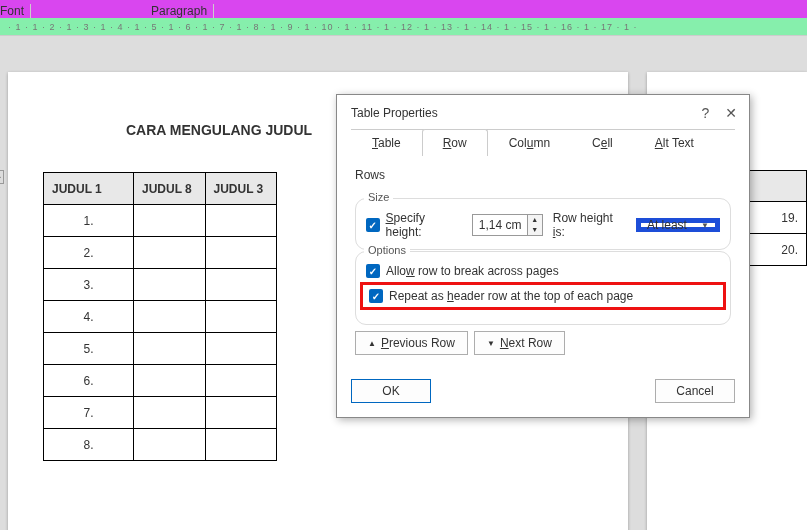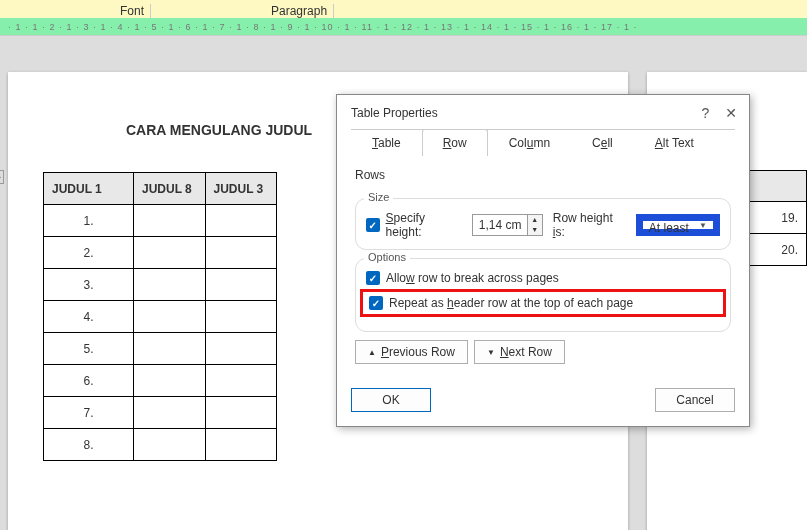--- a/index.html
+++ b/index.html
@@ -1,17 +1,17 @@
 <!DOCTYPE html>
 <html><head>
 <meta charset="utf-8">
 <style>
 *{box-sizing:border-box;margin:0;padding:0;font-family:"Segoe UI",Tahoma,sans-serif;font-size:12px;color:#333}
 body{background:#f0f0f0;width:807px;height:530px;overflow:hidden;position:relative}
-.ribbon{background:#fef9c3;height:18px;display:flex;align-items:end;gap:120px;padding-left:120px;color:#888;font-size:10px}
+.ribbon{background:#d946ef;height:18px;display:flex;align-items:end;gap:120px;color:#888;font-size:10px}
 .ribbon span{border-right:1px solid #ccc;padding-right:6px}
 .ruler{background:#86efac;height:18px;border-bottom:1px solid #ccc;font-size:9px;color:#777;padding-left:8px;display:flex;align-items:center;gap:2px;letter-spacing:1px}
 .doc-area{position:relative;background:#ddd;height:494px;padding-top:40px}
 .page{position:absolute;background:#fff;box-shadow:0 1px 3px rgba(0,0,0,.3)}
 .page1{left:8px;top:36px;width:620px;height:470px;padding:50px 30px 20px 30px}
 .page2{right:0;top:36px;width:160px;height:470px;padding:50px 0 20px 8px}
 .doc-title{font-weight:700;font-size:14px;text-align:left;margin-bottom:34px;padding-left:88px}
 .anchor{position:absolute;left:-18px;top:98px;width:14px;height:14px;border:1px solid #999;display:flex;align-items:center;justify-content:center;font-size:10px;color:#777}
 .tbl{border-collapse:collapse;width:234px;margin-left:5px}
 .tbl th,.tbl td{border:1px solid #000;padding:6px 8px;font-size:12px;text-align:left;height:32px}
@@ -27,31 +27,31 @@
 .dlg-title{display:flex;align-items:center;justify-content:space-between;padding:10px 12px 8px 14px;font-size:13px}
 .dlg-title .ctl{display:flex;gap:16px}
 .dlg-title .ctl span{cursor:pointer;font-size:14px;color:#555}
 .tabs{display:flex;padding:0 14px;gap:0}
 .tab{padding:6px 20px;font-size:12px;border:1px solid transparent;border-bottom:none;cursor:pointer}
 .tab u{text-decoration:underline}
 .tab.active{border-color:#ccc;background:#fff;border-radius:3px 3px 0 0}
 .tabline{border-bottom:1px solid #ccc;margin:0 14px -1px 14px}
 .body{padding:12px 18px 14px 18px}
 .grp-lbl{font-size:12px;margin-bottom:16px}
-.fs{border:1px solid #ddd;border-radius:11px;padding:12px 10px 10px 10px;margin-bottom:8px;position:relative}
+.fs{border:1px solid #ddd;border-radius:11px;padding:12px 10px 10px 10px;margin-bottom:1px;position:relative}
 .fs .legend{position:absolute;top:-8px;left:8px;background:#fff;padding:0 4px;font-size:11px;color:#555}
 .row{display:flex;align-items:center;gap:10px}
 .cb{display:flex;align-items:center;gap:6px}
 .cb .box{width:14px;height:14px;background:#0067c0;border-radius:2px;display:flex;align-items:center;justify-content:center;color:#fff;font-size:10px;font-weight:bold}
 .cb label u{text-decoration:underline}
 .spin{display:flex;align-items:center;border:1px solid #999;height:22px}
 .spin input{border:none;width:54px;padding:0 6px;outline:none;font-size:12px}
 .spin .ar{display:flex;flex-direction:column;border-left:1px solid #999}
 .spin .ar span{width:14px;height:10px;font-size:7px;text-align:center;line-height:10px;cursor:pointer;background:#f4f4f4}
-.sel{border:7px solid #1d4ed8;height:22px;width:86px;display:flex;align-items:flex-start;justify-content:space-between;padding:0 6px;font-size:12px}
+.sel{border:5px solid #1d4ed8;height:14px;width:86px;display:flex;align-items:center;justify-content:space-between;padding:0 6px;font-size:12px}
 .sel .dd{font-size:8px;color:#555}
 .hl{border:3px solid #e11;padding:4px 6px;margin:4px -6px 4px -6px}
 .navbtns{display:flex;gap:6px;margin-top:6px}
 .btn{border:1px solid #adadad;background:#fdfdfd;padding:4px 12px;font-size:12px;cursor:pointer;display:flex;align-items:center;gap:5px}
 .btn .tri{font-size:8px}
 .dlg-foot{display:flex;justify-content:space-between;gap:8px;padding:10px 14px 14px 14px}
 .dlg-foot .btn{min-width:80px;justify-content:center}
 .dlg-foot .btn.primary{border:1px solid #0067c0}
 </style>
 </head>

